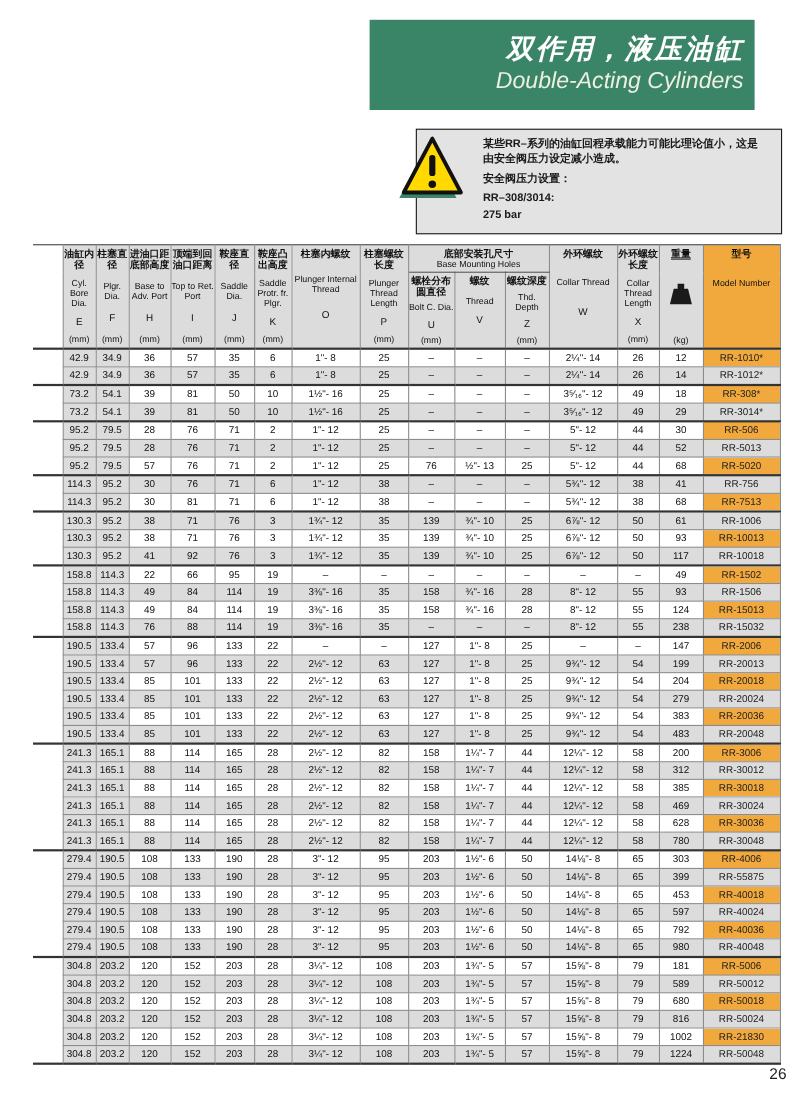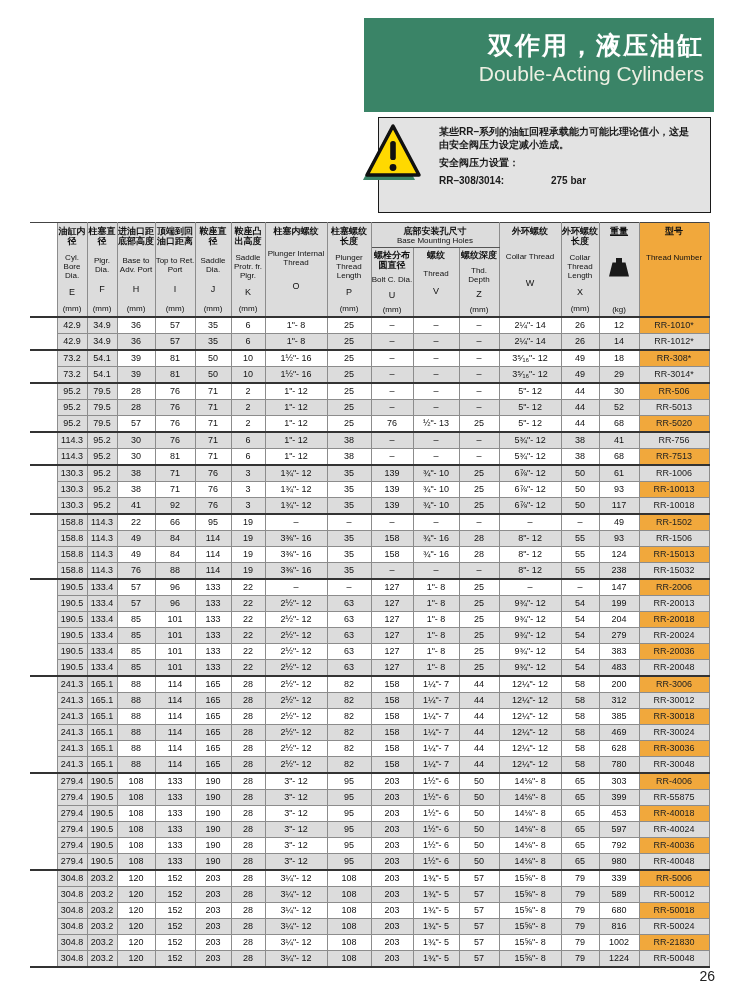--- a/index.html
+++ b/index.html
@@ -3,36 +3,37 @@
 <meta charset="utf-8">
 <style>
   html,body{margin:0;padding:0;}
   body{
     width:735px;height:1004px;position:relative;background:#ffffff;
     font-family:"Liberation Sans","DejaVu Sans",sans-serif;color:#111;
     overflow:hidden;
   }
   
   .green-band{
-    position:absolute;left:364px;top:18px;width:350px;height:94px;
+    position:absolute;left:336px;top:18px;width:350px;height:82px;
     background:#3A8467;box-sizing:border-box;text-align:right;
     padding:13px 10px 0 0;
+    font-style:italic;
   }
   .title-zh{font-size:25px;font-weight:bold;color:#ffffff;letter-spacing:2px;line-height:28px;}
   .title-en{font-size:21px;color:#EDEFE2;line-height:26px;margin-top:2px;padding-left:24px;}
   
   .warning{
     position:absolute;left:378px;top:117px;width:333px;height:96px;
     background:#E3E3E3;border:1px solid #1a1a1a;box-sizing:border-box;
   }
   .warn-tri{position:absolute;left:-20px;top:4px;}
   .warn-text{margin:7px 4px 0 60px;font-size:10px;font-weight:bold;color:#1a1a1a;line-height:13px;}
   .warn-sub{margin-top:5px;}
   .warn-rows{margin-top:4px;}
-  .warn-row{display:flex;line-height:15px;}
+  .warn-row{display:flex;line-height:15px;flex-direction:column;}
   .warn-label{width:112px;}
   
   .tablewrap{position:absolute;left:30px;top:222px;}
   table{border-collapse:collapse;table-layout:fixed;width:679px;}
   th,td{border:1px solid #8c8c8c;padding:0;text-align:center;vertical-align:middle;overflow:hidden;}
   thead th{background:#DCDCDC;font-weight:normal;border-top:1px solid #444;border-bottom-color:#555;}
   thead th.sub{border-top:1px solid #8c8c8c;}
   th .hstack{display:flex;flex-direction:column;justify-content:space-between;align-items:center;padding:2px 0;box-sizing:border-box;}
   th .tall{min-height:92px;}
   th .short{min-height:68px;}
@@ -197,21 +198,21 @@
               <div class="zh uline">重量</div>
               <div><svg width="24" height="22" viewBox="0 0 24 22">
                   <path d="M9 1 h6 v4.5 h-6 z M5.5 5.5 h13 l3.5 14 h-20 z" fill="#1a1a1a"></path>
                 </svg></div>
               <div class="unit">(kg)</div>
             </div>
           </th>
           <th class="modelhead" rowspan="2">
             <div class="hstack tall">
               <div class="zh">型号</div>
-              <div class="en">Thread Number</div>
+              <div class="en">Model Number</div>
               <div class="en">&nbsp;</div>
               <div class="unit">&nbsp;</div>
             </div>
           </th>
         </tr>
         <tr>
           <th class="sub">
             <div class="hstack short">
               <div class="zh">螺栓分布圆直径</div>
               <div class="en">Bolt C. Dia.</div>
@@ -858,21 +859,21 @@
           <td>152</td>
           <td>203</td>
           <td>28</td>
           <td>3¼"- 12</td>
           <td>108</td>
           <td>203</td>
           <td>1¾"- 5</td>
           <td>57</td>
           <td>15⅝"- 8</td>
           <td>79</td>
-          <td>339</td>
+          <td>181</td>
           <td class=" model">RR-5006</td>
         </tr>
         <tr class="even">
           <td class="gutter"></td>
           <td class="ef">304.8</td>
           <td class="ef">203.2</td>
           <td>120</td>
           <td>152</td>
           <td>203</td>
           <td>28</td>

